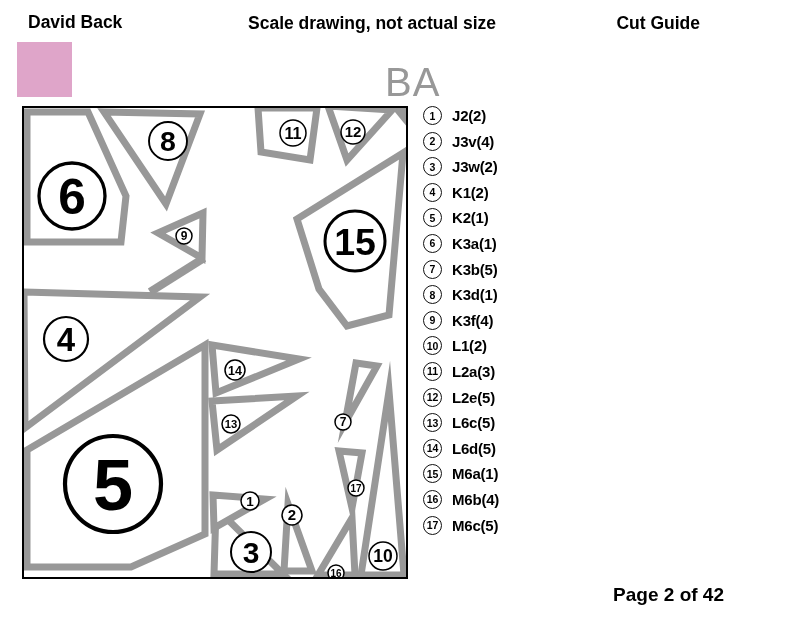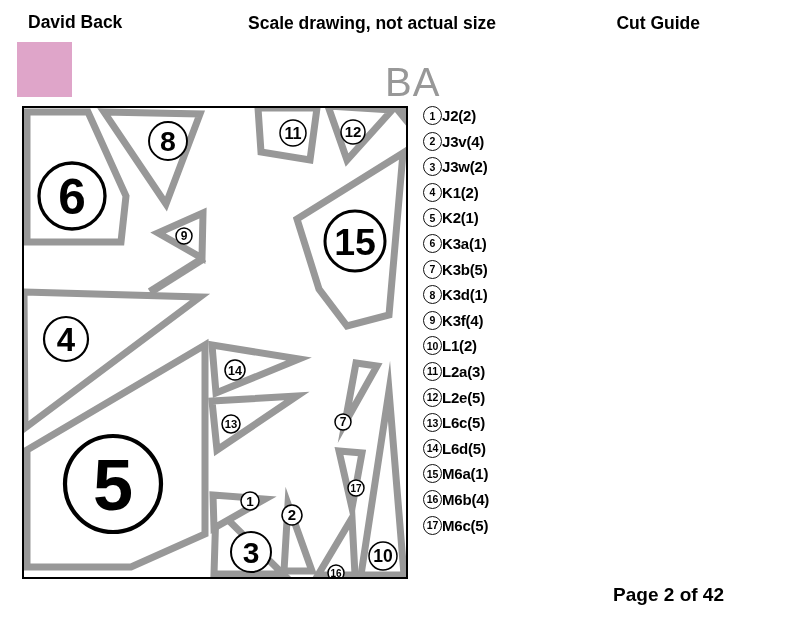--- a/index.html
+++ b/index.html
@@ -11,21 +11,21 @@
   .swatch{position:absolute;left:17px;top:42px;width:55px;height:55px;}
   .fabric-lines{position:absolute;left:78px;top:41px;font-size:15px;font-weight:bold;line-height:18.5px;}
   .block-label{position:absolute;left:352px;top:60px;font-size:40px;font-weight:400;
                color:#989898;letter-spacing:1px;margin-left:33px;}
   .diagram-wrap{position:absolute;left:22px;top:106px;width:386px;height:473px;}
   .legend{position:absolute;left:423px;top:106px;display:flex;flex-direction:column;gap:6.6px;}
   .lg-row{display:flex;align-items:center;height:19px;}
   .lg-num{width:19px;height:19px;border:1.7px solid #111;border-radius:50%;box-sizing:border-box;
           display:flex;align-items:center;justify-content:center;font-size:10.5px;font-weight:bold;
           flex:0 0 auto;}
-  .lg-label{font-size:15px;font-weight:bold;letter-spacing:-0.2px;white-space:nowrap;}
+  .lg-label{margin-left:10px;font-size:15px;font-weight:bold;letter-spacing:-0.2px;white-space:nowrap;}
   .f-left{position:absolute;left:4px;top:584px;font-size:19px;font-weight:bold;}
   .f-right{position:absolute;right:20px;top:584px;font-size:19px;font-weight:bold;margin-left:32px;}
   svg text{font-family:"Liberation Sans",sans-serif;font-weight:bold;fill:#000;}
 </style>
 </head>
 <body>
 
 <div class="page">
   <div class="t-left">David Back</div>
   <div class="t-center">Scale drawing, not actual size</div>

